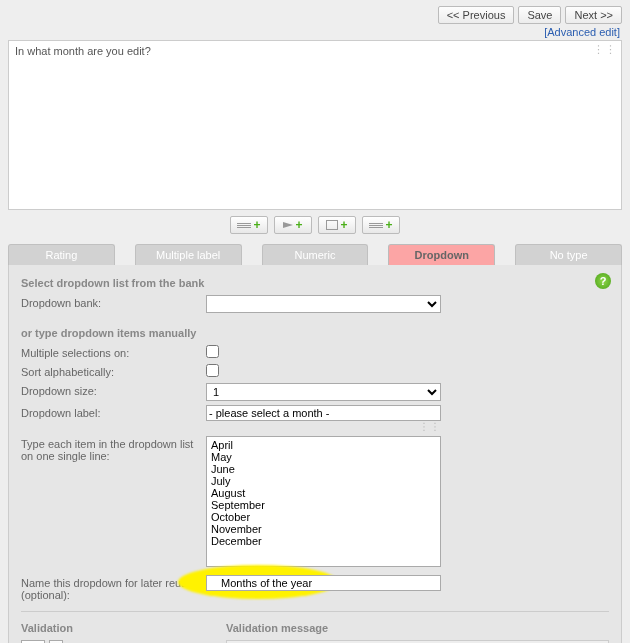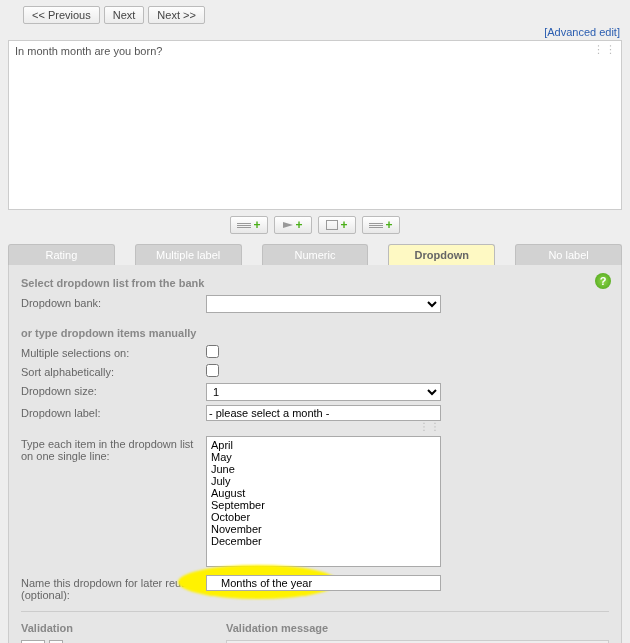--- a/index.html
+++ b/index.html
@@ -5,22 +5,22 @@
   * { box-sizing: border-box; }
   html, body { margin:0; padding:0; }
   body {
     width:630px; height:643px;
     background:#eeeeee;
     font-family: Verdana, Arial, sans-serif;
     font-size:11px; color:#555;
     overflow:hidden;
   }
   .topbar {
-    display:flex; align-items:center;
-    gap:4px; padding:6px 8px 2px 23px;
+    display:flex; justify-content:flex-end; align-items:center;
+    gap:4px; padding:6px 8px 2px 0;
   }
   .btn {
     background:linear-gradient(#fdfdfd,#ececec);
     border:1px solid #bbb; border-radius:2px;
     padding:2px 8px; font-size:11px; color:#444;
     cursor:pointer;
   }
   .advedit {
     text-align:right; padding:0 10px 2px 0;
   }
@@ -53,21 +53,21 @@
   }
   .tab {
     flex:1; text-align:center;
     background:#d2d2d2; color:#fff;
     border:1px solid #c0c0c0; border-bottom:none;
     border-radius:3px 3px 0 0;
     padding:4px 0; font-size:11px;
     cursor:pointer;
   }
   .tab.active {
-    background:#fef9c3; color:#666; font-weight:bold;
+    background:#fca5a5; color:#666; font-weight:bold;
     border-color:#bbb;
   }
   .panel {
     margin:0 8px 8px 8px;
     background:#e6e6e6;
     border:1px solid #ccc;
     border-top:none;
     padding:12px 12px 8px 12px;
     position:relative;
   }
@@ -128,31 +128,31 @@
     width:100%; border:1px solid #ccc; background:#eee;
     color:#aaa; font-size:11px; padding:2px 4px; margin-bottom:4px;
   }
   .dots-sm { color:#bbb; letter-spacing:1px; font-size:10px; text-align:right;}
 </style>
 </head>
 <body>
 
 <div class="topbar">
   <button class="btn">&lt;&lt; Previous</button>
-  <button class="btn">Next</button>
+  <button class="btn">Save</button>
   <button class="btn">Next &gt;&gt;</button>
 </div>
 
 <div class="advedit">
   <a href="#">[Advanced edit]</a>
 </div>
 
 <div class="question-box">
   <span class="dots">⋮⋮</span>
-  <span>In month month are you born?</span>
+  <span>In what month are you edit?</span>
 </div>
 
 <div class="toolbar-row">
   <div class="toolbtn">
     <span class="lines">
         <span></span>
         <span></span>
         <span></span>
       </span>
     <span class="plus">+</span>
@@ -173,21 +173,21 @@
       </span>
     <span class="plus">+</span>
   </div>
 </div>
 
 <div class="tabs">
   <div class="tab">Rating</div>
   <div class="tab">Multiple label</div>
   <div class="tab">Numeric</div>
   <div class="tab active">Dropdown</div>
-  <div class="tab">No label</div>
+  <div class="tab">No type</div>
 </div>
 
 <div class="panel">
   <div class="helpicon">?</div>
 
   <div class="section-title">Select dropdown list from the bank</div>
   <div class="row">
     <div class="lab">Dropdown bank:</div>
     <div class="ctrl"><select class="wide"><option></option></select></div>
   </div>

